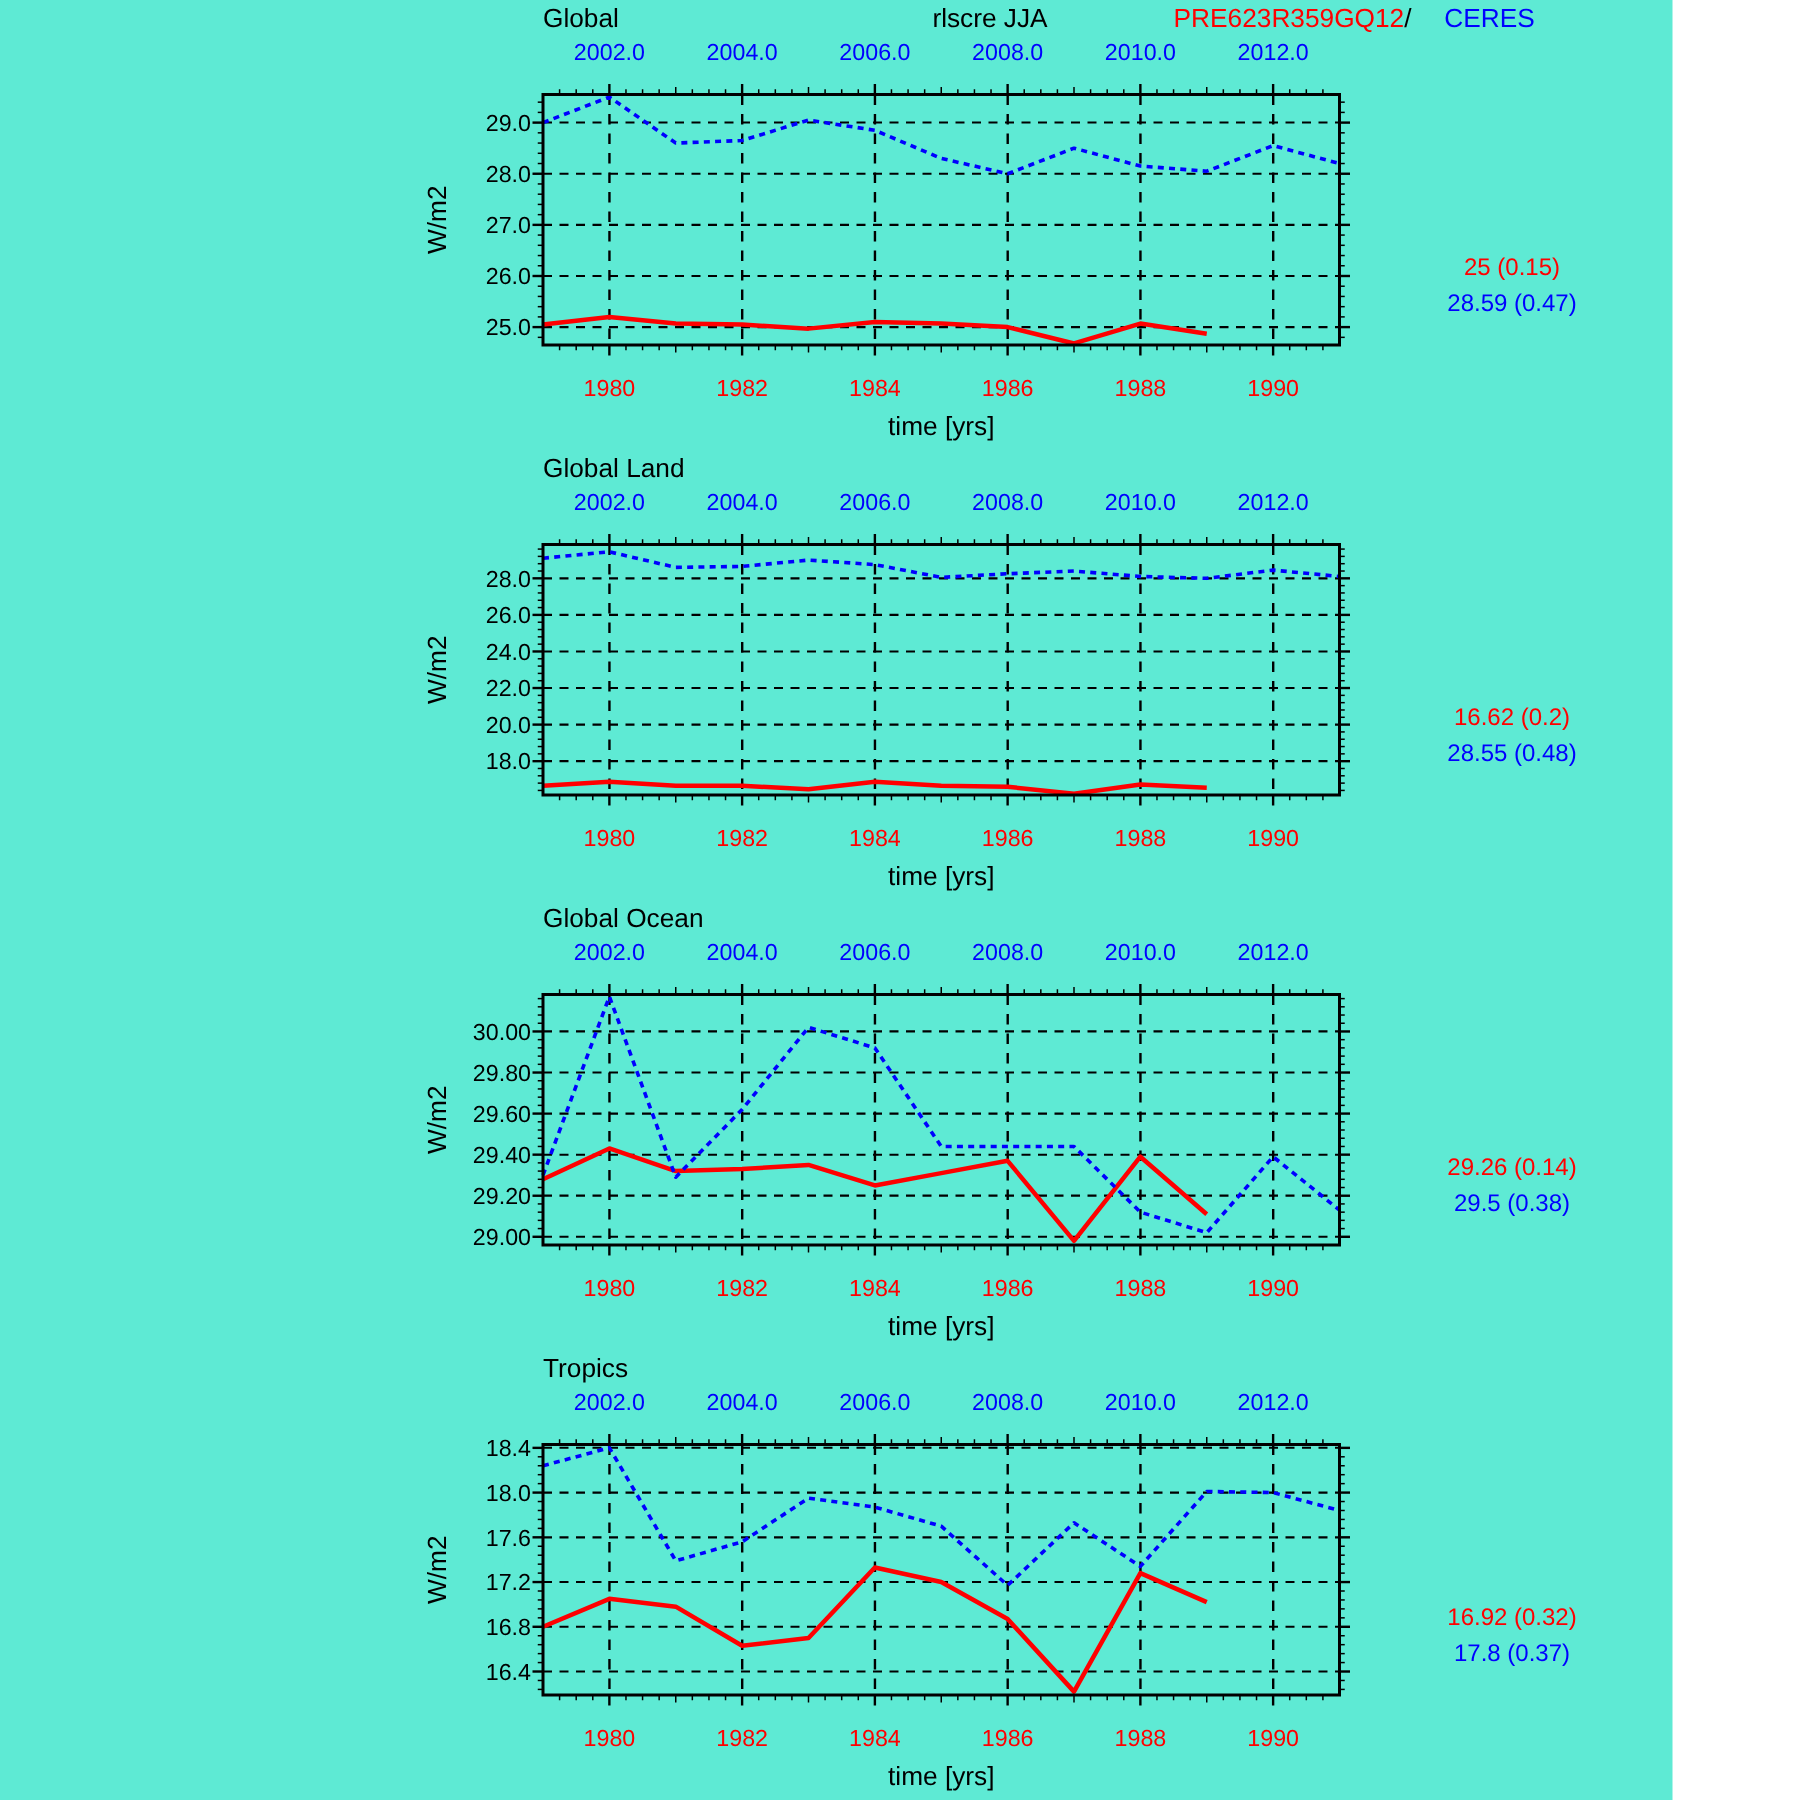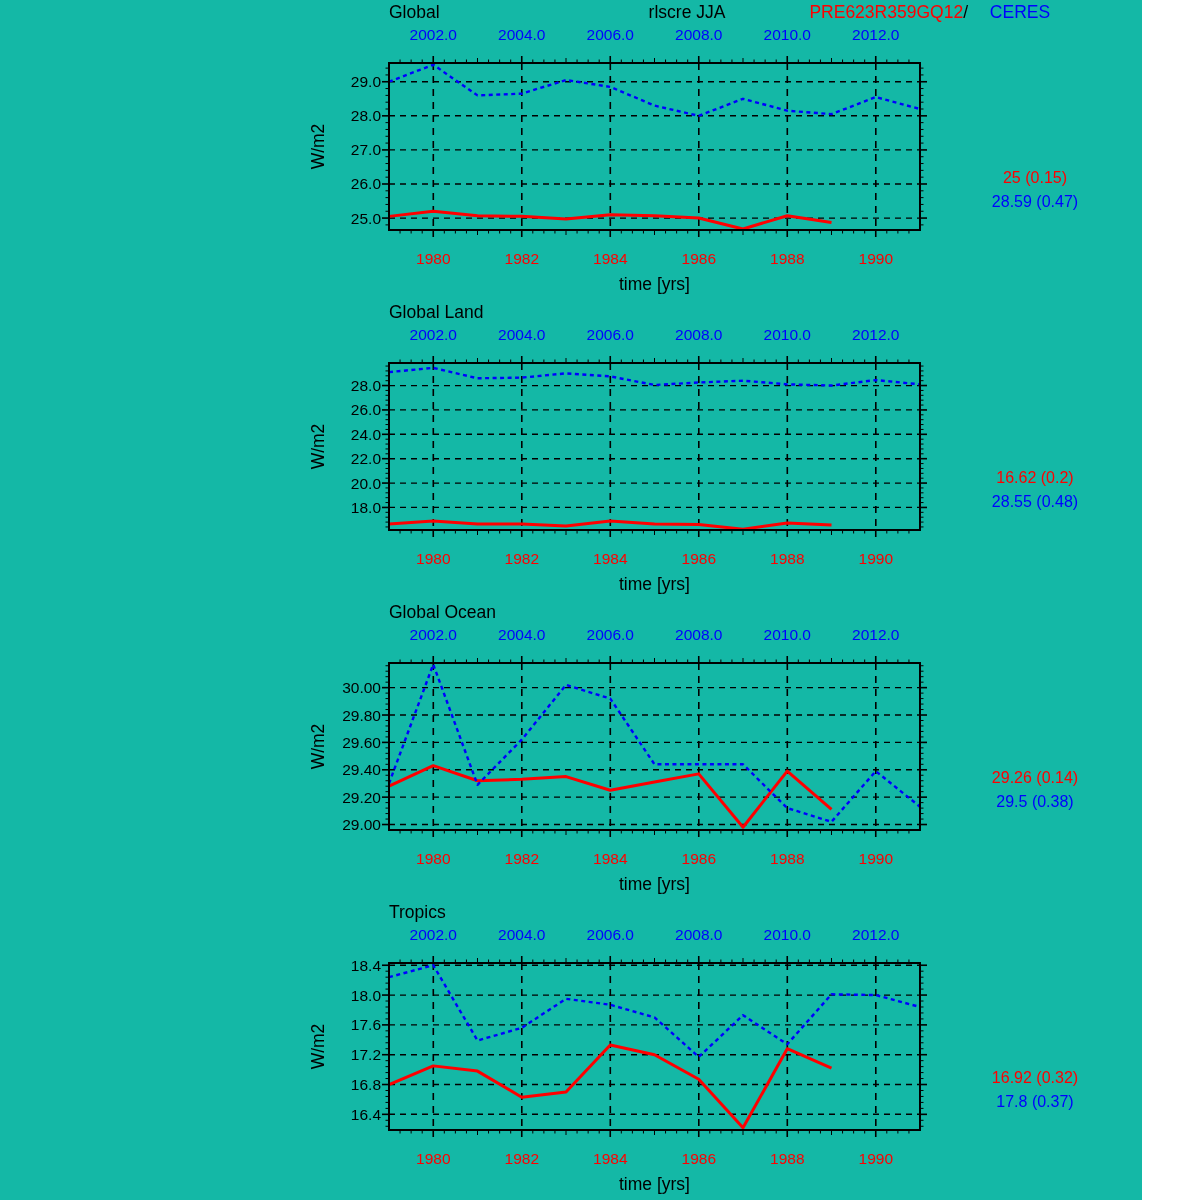--- a/index.html
+++ b/index.html
@@ -1,16 +1,16 @@
 <!DOCTYPE html>
 <html><head>
 <meta charset="utf-8">
 <style>
   html,body{margin:0;padding:0;background:#ffffff;}
-  #figure{width:1115px;height:1200px;background:#14b8a6;position:relative;padding-left:27px;}
+  #figure{width:1115px;height:1200px;background:#5eead4;position:relative;}
   svg{display:block;}
   svg text{font-family:"Liberation Sans", sans-serif;}
 </style>
 </head>
 <body>
 
 <div id="figure">
   <svg id="fig" width="1200" height="1200" viewBox="0 0 1200 1200">
       <g>
         <g>

